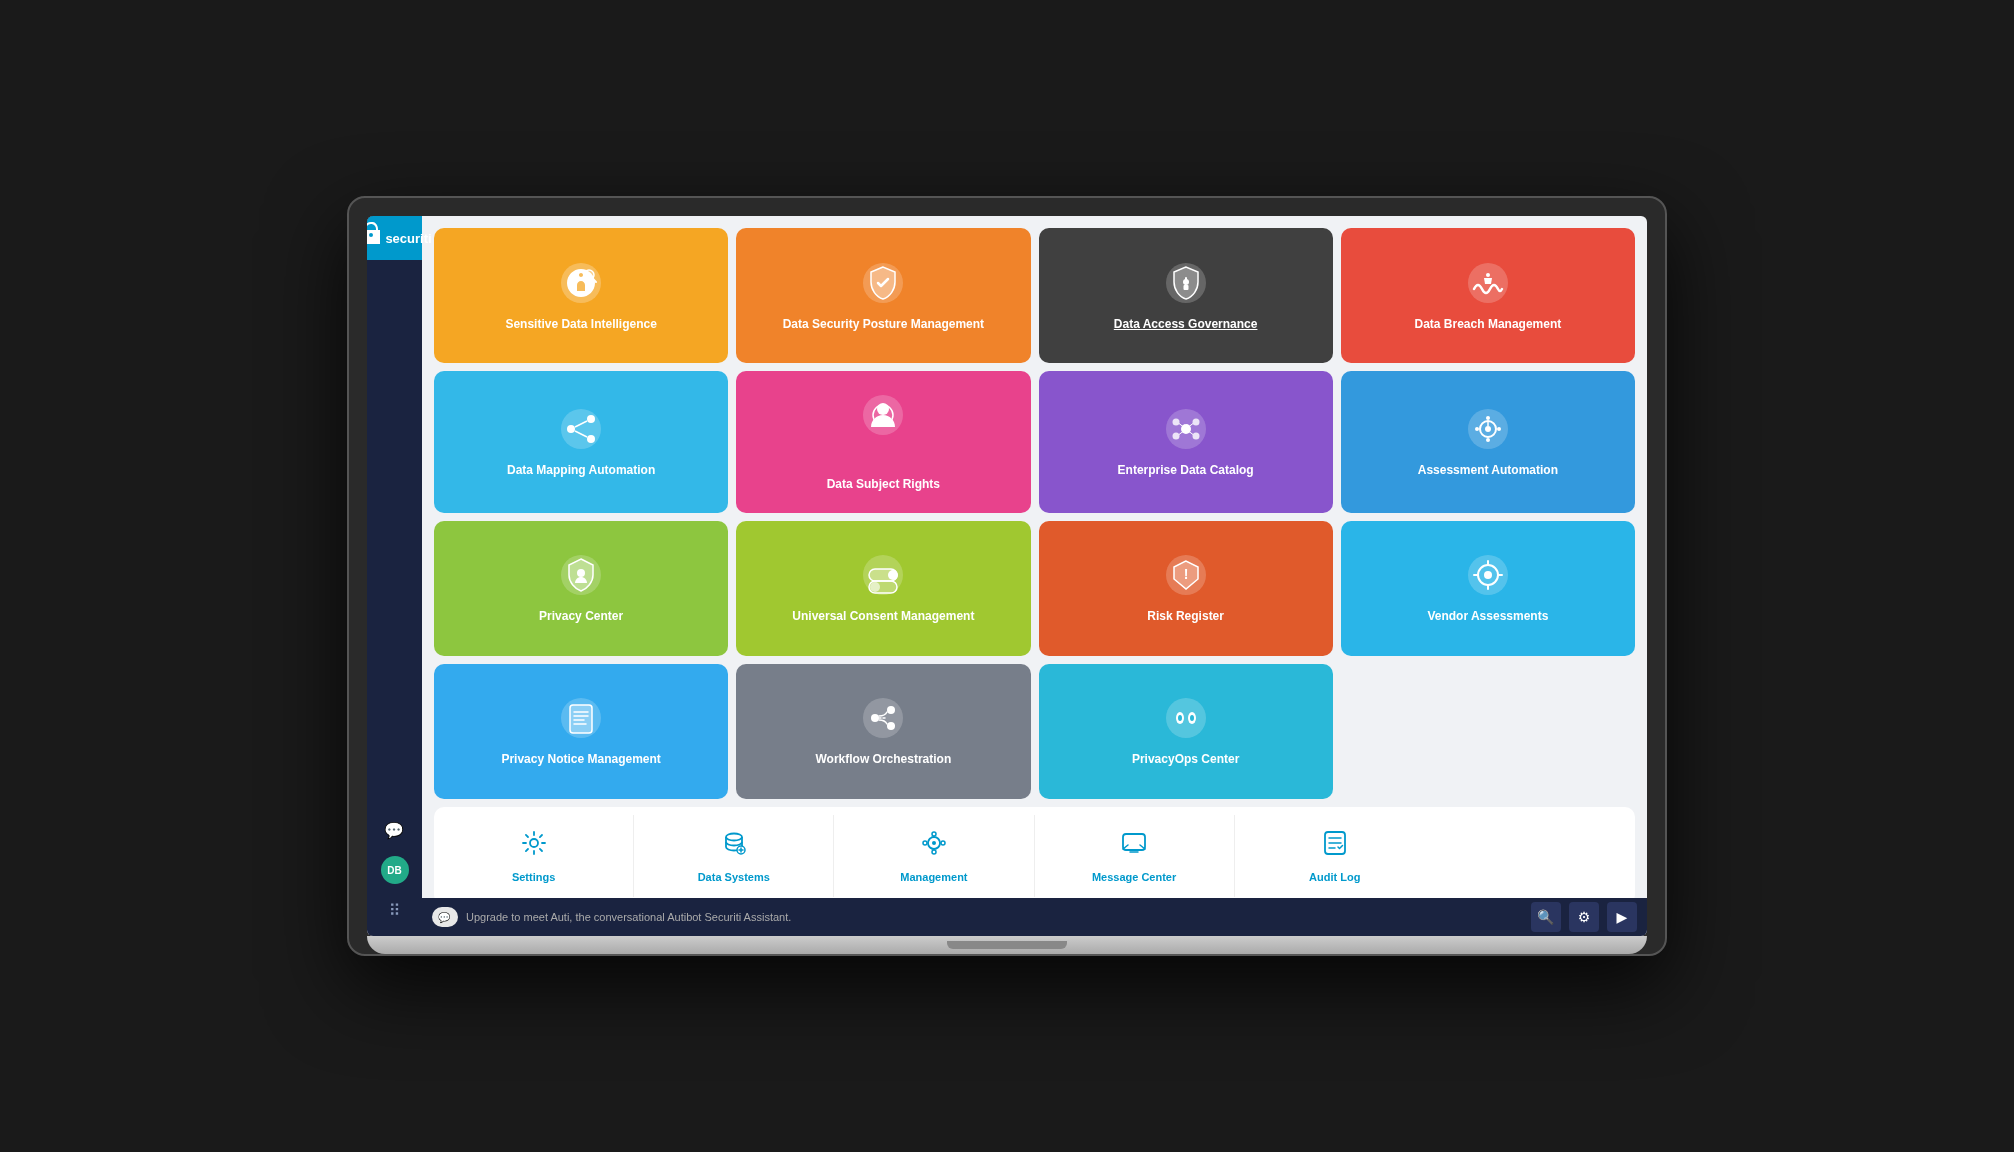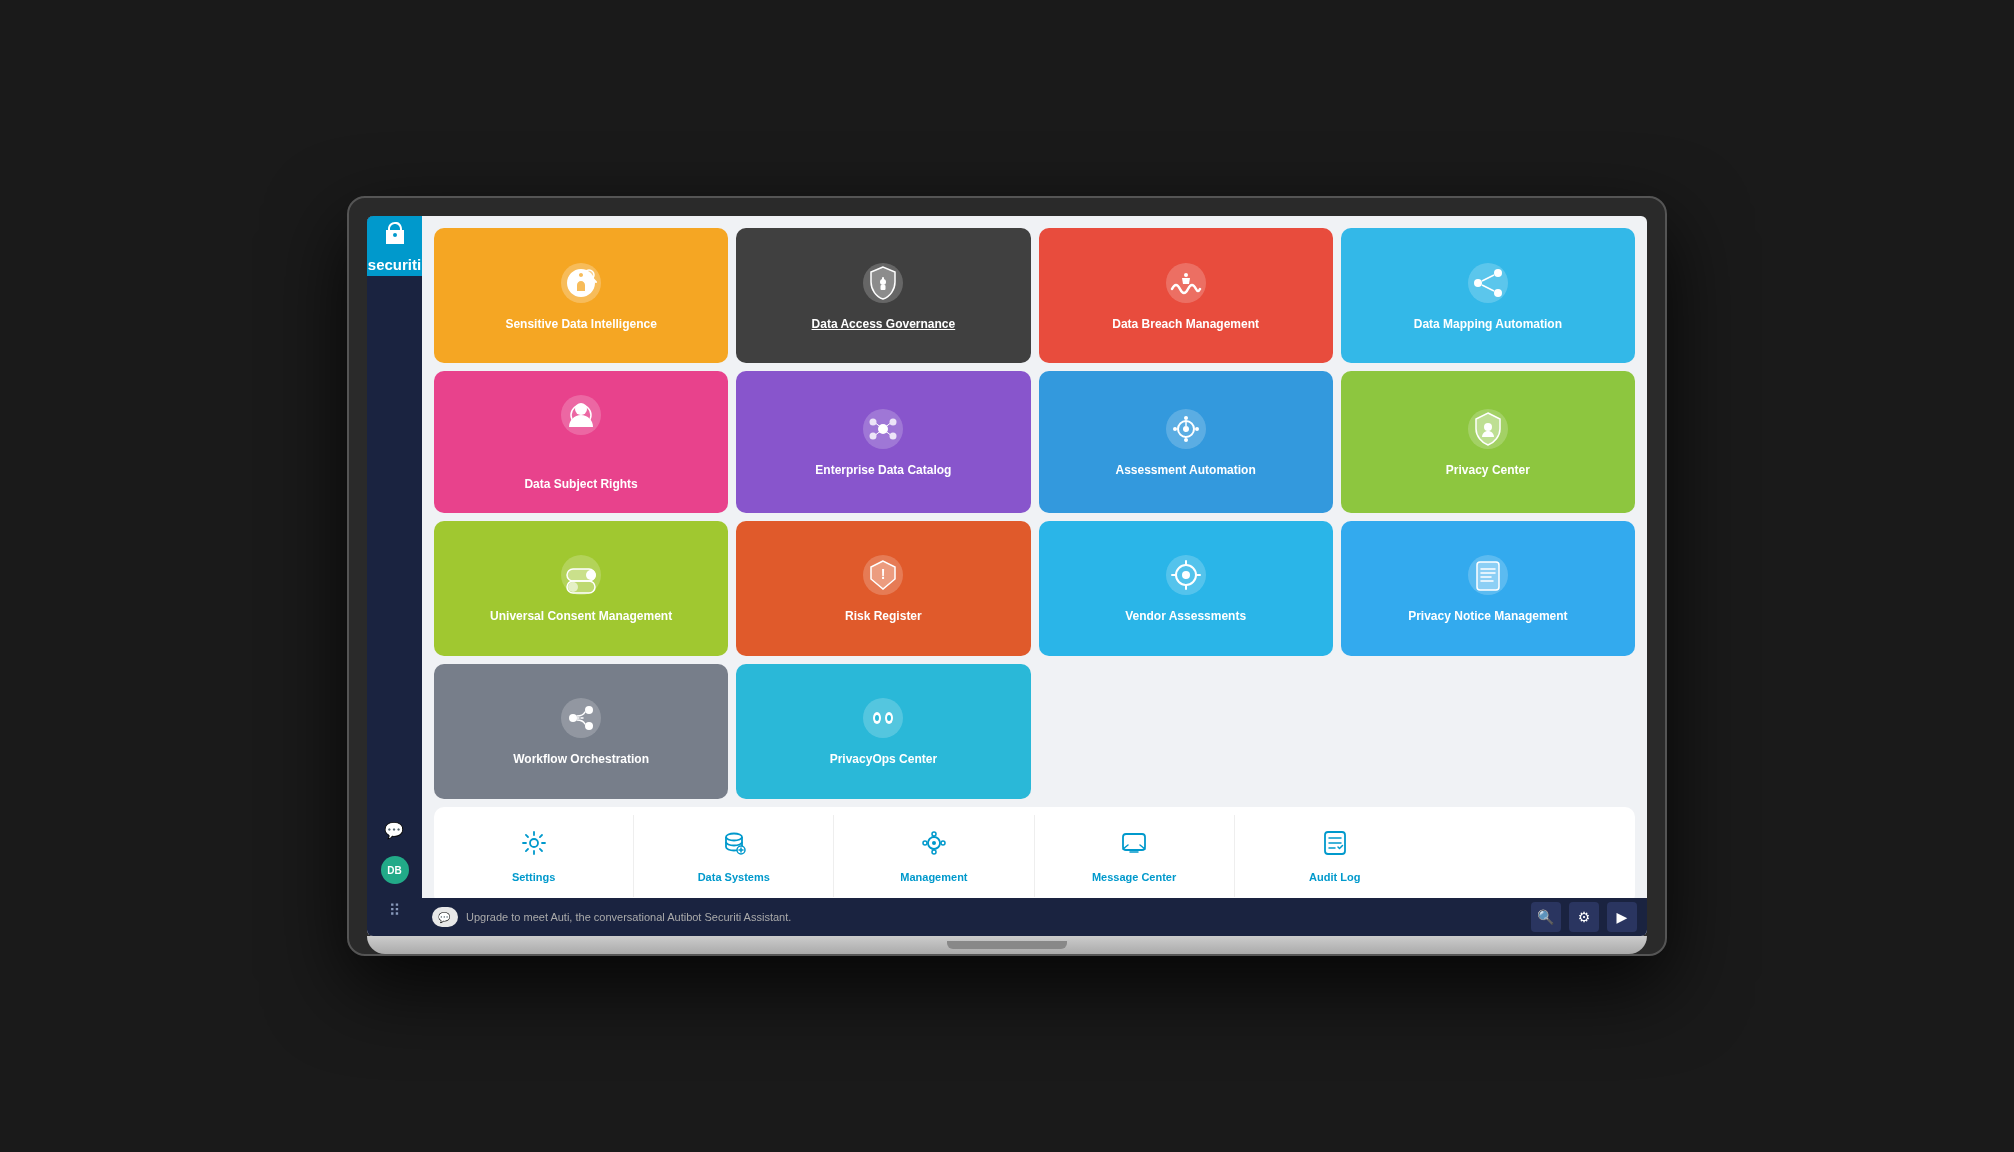--- a/index.html
+++ b/index.html
@@ -31,28 +31,28 @@
       width: 55px;
       background: #1a2340;
       display: flex;
       flex-direction: column;
       align-items: center;
       padding-top: 0;
       flex-shrink: 0;
     }
     .sidebar-logo {
       width: 55px;
-      height: 60px;
+      height: 44px;
       background: #0099cc;
       display: flex;
       align-items: center;
       justify-content: center;
-      flex-direction: column;
+      flex-direction: row;
       color: white;
-      font-size: 15px;
+      font-size: 13px;
       font-weight: bold;
       margin-bottom: 10px;
     }
     .sidebar-logo-icon {
       font-size: 22px;
       margin-bottom: 2px;
     }
     .sidebar-bottom {
       margin-top: auto;
       display: flex;
@@ -265,20 +265,30 @@
               <svg viewBox="0 0 48 48" fill="none">
                 <circle cx="24" cy="24" r="20" fill="rgba(255,255,255,0.25)"></circle>
                 <path d="M24 10c-7.7 0-14 6.3-14 14s6.3 14 14 14 14-6.3 14-14-6.3-14-14-14zm0 4c1.1 0 2 .9 2 2s-.9 2-2 2-2-.9-2-2 .9-2 2-2zm0 8c2.2 0 4 1.8 4 4v6h-8v-6c0-2.2 1.8-4 4-4z" fill="white"></path>
                 <circle cx="32" cy="16" r="5" fill="rgba(255,255,255,0.3)" stroke="white" stroke-width="1.5"></circle>
                 <line x1="35.5" y1="19.5" x2="39" y2="23" stroke="white" stroke-width="2" stroke-linecap="round"></line>
               </svg>
             </div>
             <span class="tile-label">Sensitive Data Intelligence</span>
           </div>
 
+          <div class="tile orange2">
+            <div class="tile-icon">
+              <svg viewBox="0 0 48 48" fill="none">
+                <circle cx="24" cy="24" r="20" fill="rgba(255,255,255,0.2)"></circle>
+                <path d="M24 8L12 13v10c0 7.7 5.1 14.9 12 17 6.9-2.1 12-9.3 12-17V13L24 8z" fill="rgba(255,255,255,0.3)" stroke="white" stroke-width="1.5"></path>
+                <path d="M19 24l3 3 7-7" stroke="white" stroke-width="2.5" stroke-linecap="round" stroke-linejoin="round"></path>
+              </svg>
+            </div>
+            <span class="tile-label">Data Security Posture Management</span>
+          </div>
 
           <div class="tile teal">
             <div class="tile-icon">
               <svg viewBox="0 0 48 48" fill="none">
                 <circle cx="24" cy="24" r="20" fill="rgba(255,255,255,0.2)"></circle>
                 <path d="M24 8L12 13v10c0 7.7 5.1 14.9 12 17 6.9-2.1 12-9.3 12-17V13L24 8z" fill="rgba(255,255,255,0.25)" stroke="white" stroke-width="1.5"></path>
                 <circle cx="24" cy="23" r="3" fill="white"></circle>
                 <rect x="21.5" y="26" width="5" height="5" rx="1" fill="white"></rect>
                 <line x1="24" y1="19" x2="24" y2="20.5" stroke="white" stroke-width="2" stroke-linecap="round"></line>
               </svg>

